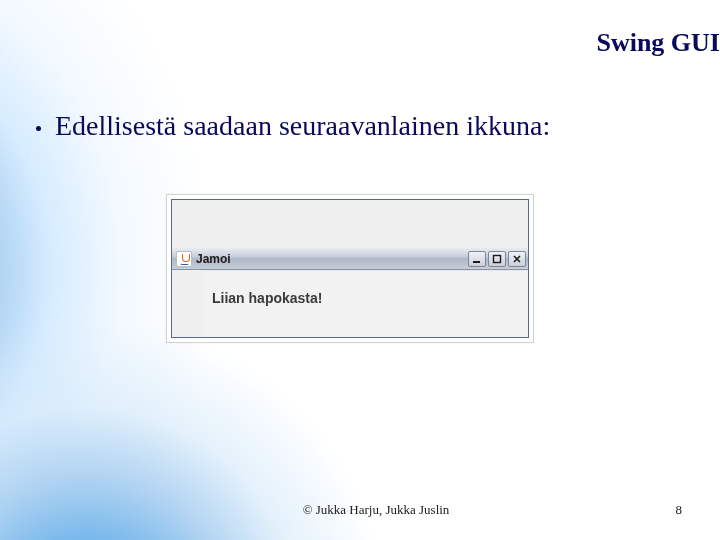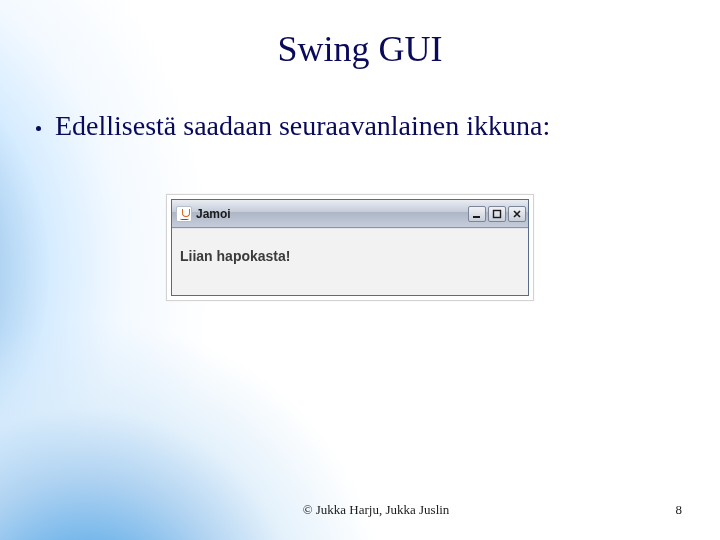--- a/index.html
+++ b/index.html
@@ -13,23 +13,23 @@
       radial-gradient(circle at 12% 115%, #4a9adf 0%, #6fb4ea 8%, rgba(167,206,240,0.9) 16%, rgba(210,232,249,0.6) 24%, rgba(255,255,255,0) 34%),
       radial-gradient(ellipse 900px 1100px at -18% 50%, #4a9adf 0%, #6fb4ea 6%, #a7cef0 13%, #d6ecff 20%, #f3f9ff 28%, #ffffff 38%),
       #ffffff;
   }
 
   .title {
     position: absolute;
     top: 28px;
     left: 0;
     width: 100%;
-    text-align: center;
-    font-size: 36px;
-    font-weight: normal;
+    text-align: right;
+    font-size: 26px;
+    font-weight: bold;
     color: #0a0a5a;
     font-family: "Comic Sans MS", "Trebuchet MS", cursive;
   }
 
   .bullet-row {
     position: absolute;
     top: 110px;
     left: 36px;
     display: flex;
     align-items: baseline;
@@ -55,26 +55,27 @@
     border: 1px solid #d3d3d3;
     background: #ffffff;
     box-shadow: 0 0 0 1px rgba(0,0,0,0.02);
   }
   .swing-window {
     margin: 4px;
     border: 1px solid #5a6a8a;
     background: #efeff0;
   }
   .titlebar {
-    height: 28px;
+    height: 22px;
     display: flex;
     align-items: center;
     padding: 0 2px 0 4px;
     background: linear-gradient(to bottom, #e9ecf2 0%, #c4cbd8 45%, #aeb6c7 46%, #c6cdda 100%);
     border-bottom: 1px solid #8b93a3;
+    margin-top: 48px;
   }
   .java-icon {
     width: 16px; height: 16px;
     margin-right: 4px;
     background: #ffffff;
     border: 1px solid #b8bec9;
     border-radius: 2px;
     position: relative;
     overflow: hidden;
   }
@@ -112,20 +113,21 @@
     font: bold 10px Tahoma, Arial, sans-serif;
     color: #1a1a1a;
     cursor: default;
   }
   .win-btn svg { display: block; }
 
   .client-area {
     padding: 18px 8px 30px 8px;
     background: #f2f2f2;
     border-top: 1px solid #e3e5ea;
+    margin-left: 32px;
   }
   .label-text {
     font: bold 14px Tahoma, Arial, sans-serif;
     color: #3b3b3b;
   }
 
   .footer-credit {
     position: absolute;
     bottom: 22px;
     left: 16px;

